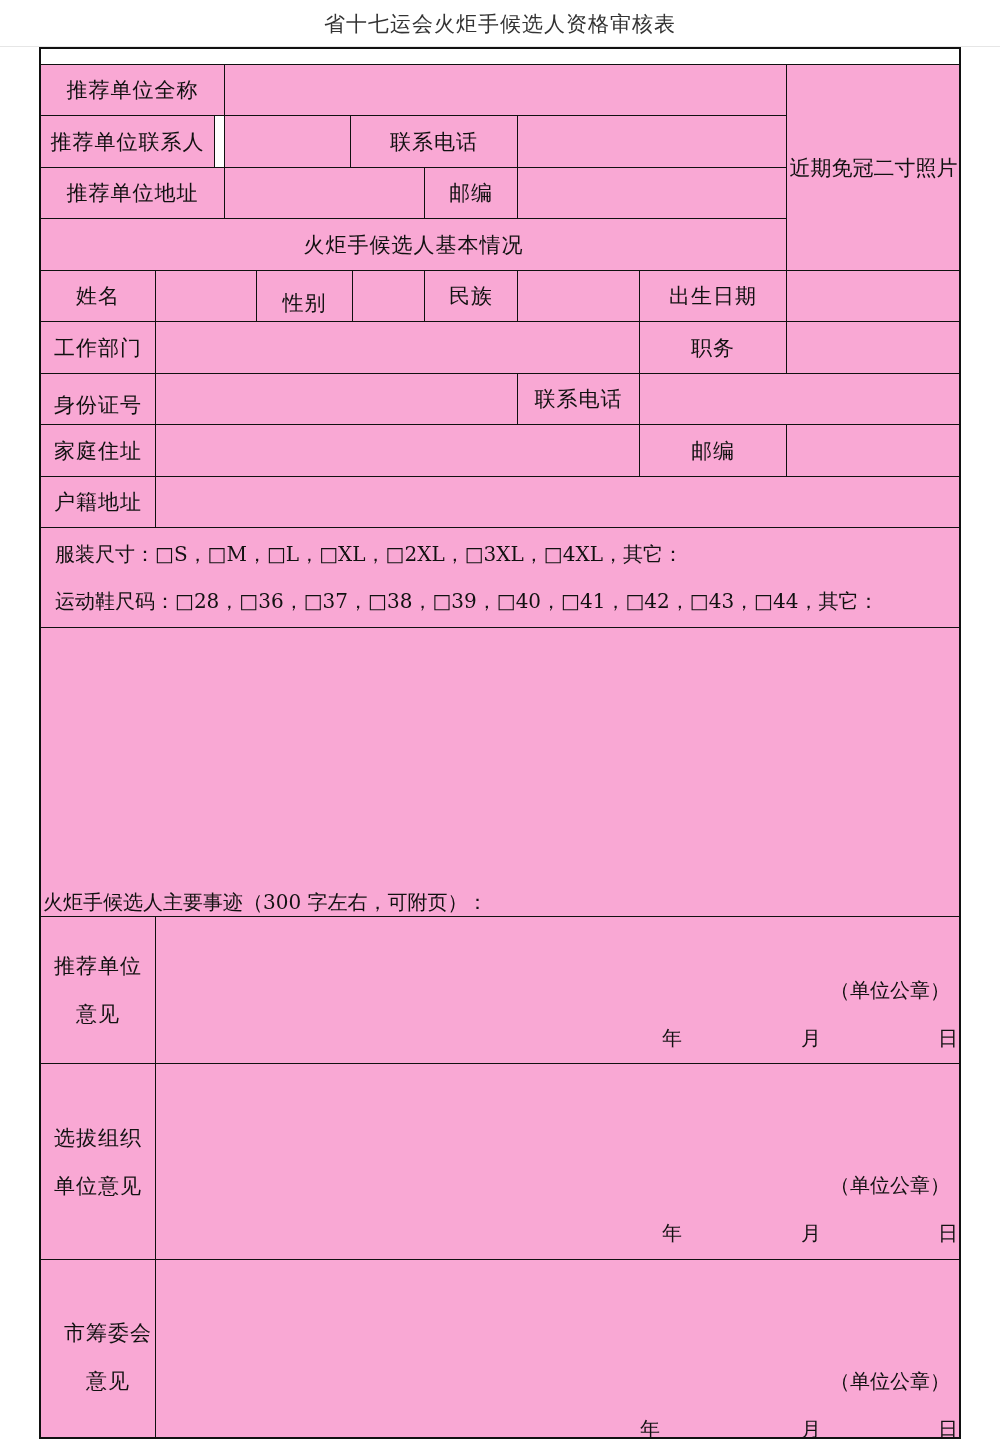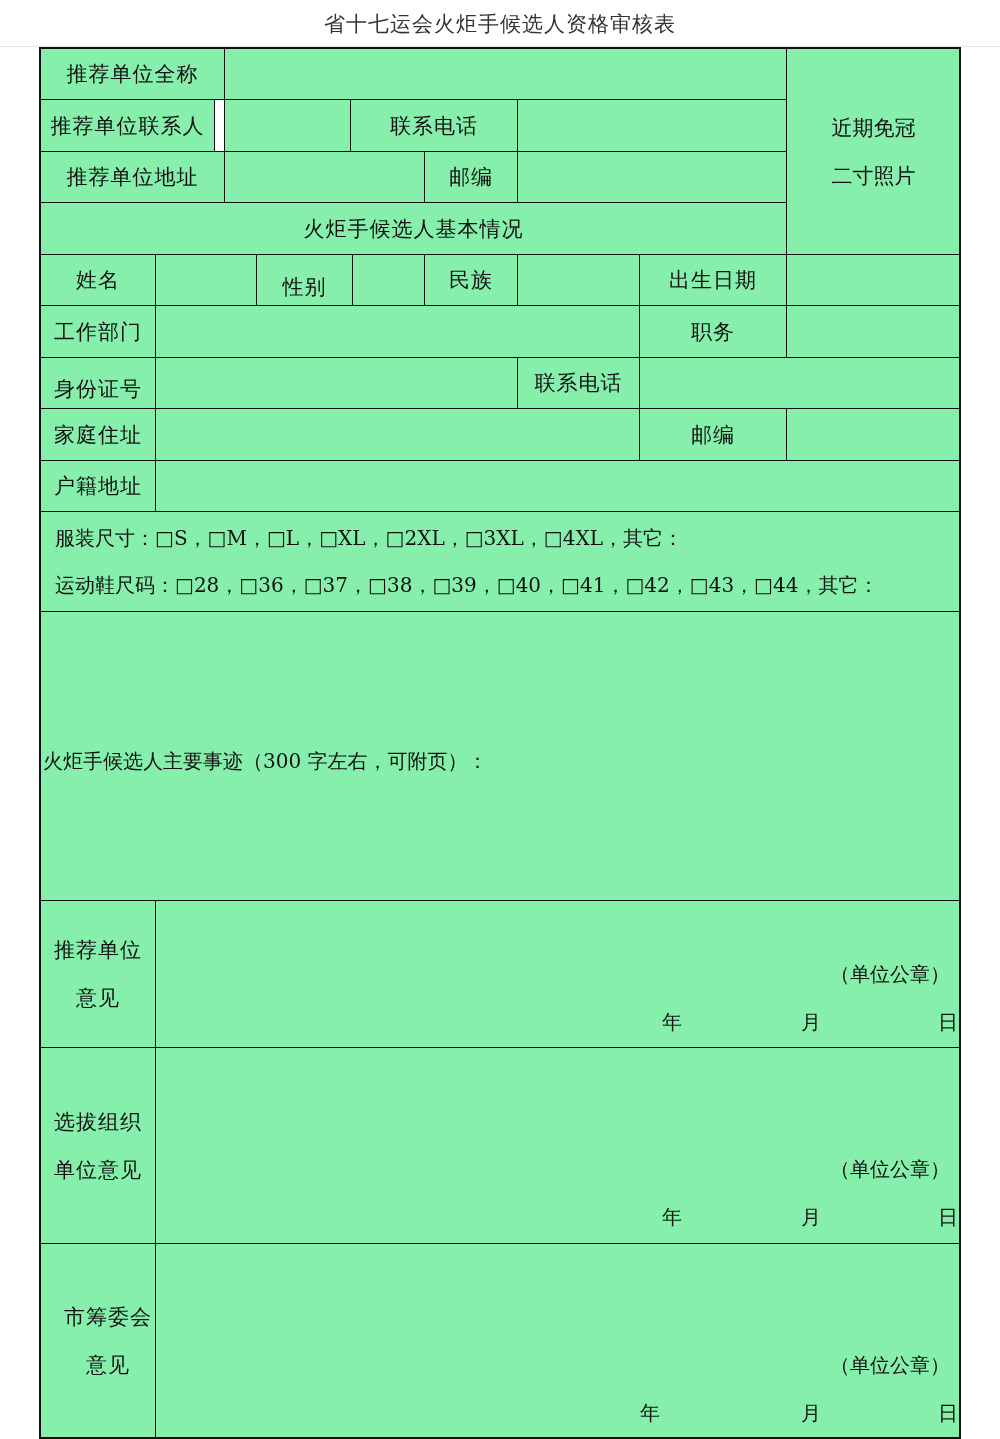--- a/index.html
+++ b/index.html
@@ -3,28 +3,28 @@
 <meta charset="utf-8">
 <style>
   html, body { margin: 0; padding: 0; background: #ffffff; }
   body { width: 1000px; height: 1439px; position: relative; overflow: hidden;
          font-family: "DejaVu Serif", "Liberation Serif", serif; color: #111; }
   .title { position: absolute; left: 0; top: 0; width: 1000px; height: 46px;
            border-bottom: 1px solid #e6e6e6; text-align: center; line-height: 48px;
            font-size: 21px; color: #333; letter-spacing: 1px; }
   .c { position: absolute; box-sizing: border-box; border: 1.5px solid #111;
        display: flex; align-items: center; justify-content: center; font-size: 21px;
-       background: #86efac; }
+       background: #f9a8d4; margin-top: 16px; }
   .lbl { letter-spacing: 1px; }
   .frame { position: absolute; left: 39px; top: 47px; width: 922px; height: 1392px;
            box-sizing: border-box; border: 2.5px solid #111; pointer-events: none; }
-  .photo { flex-direction: column; line-height: 48px; }
+  .photo { flex-direction: row; line-height: 48px; }
   .sizes { flex-direction: column; align-items: flex-start; justify-content: center; padding-left: 14px;
            font-size: 20px; line-height: 47px; }
-  .deeds { align-items: center; justify-content: flex-start; padding: 10px 0 0 2px; font-size: 20px; }
+  .deeds { align-items: flex-end; justify-content: flex-start; padding: 10px 0 0 2px; font-size: 20px; }
   .op-label { flex-direction: column; line-height: 48px; }
   .op-body { display: block; }
   .seal { position: absolute; right: 10px; font-size: 20px; }
   .date { position: absolute; font-size: 20px; }
 </style>
 </head>
 <body>
 
 <div class="title">省十七运会火炬手候选人资格审核表</div>
 

